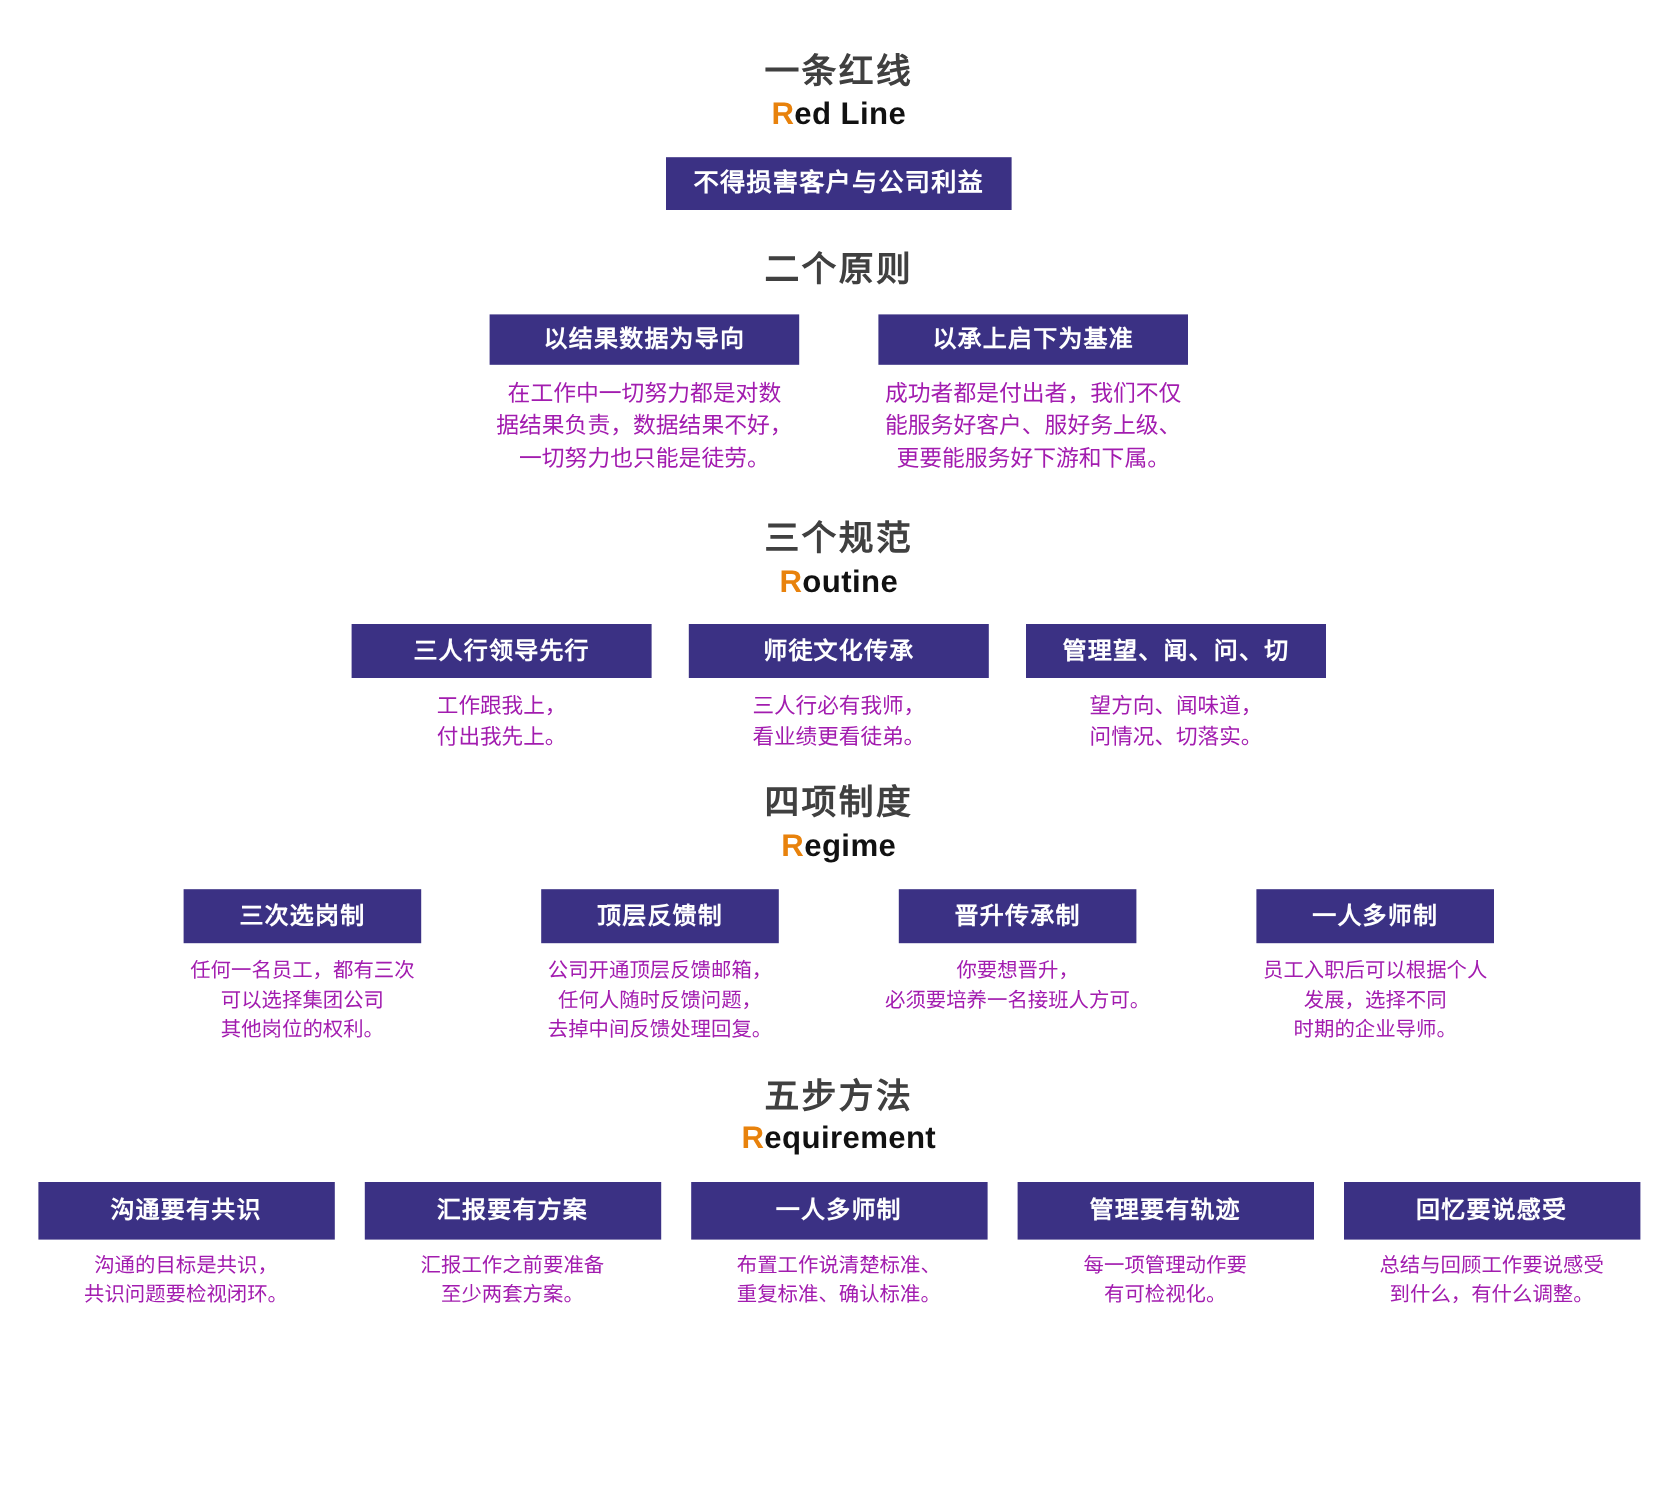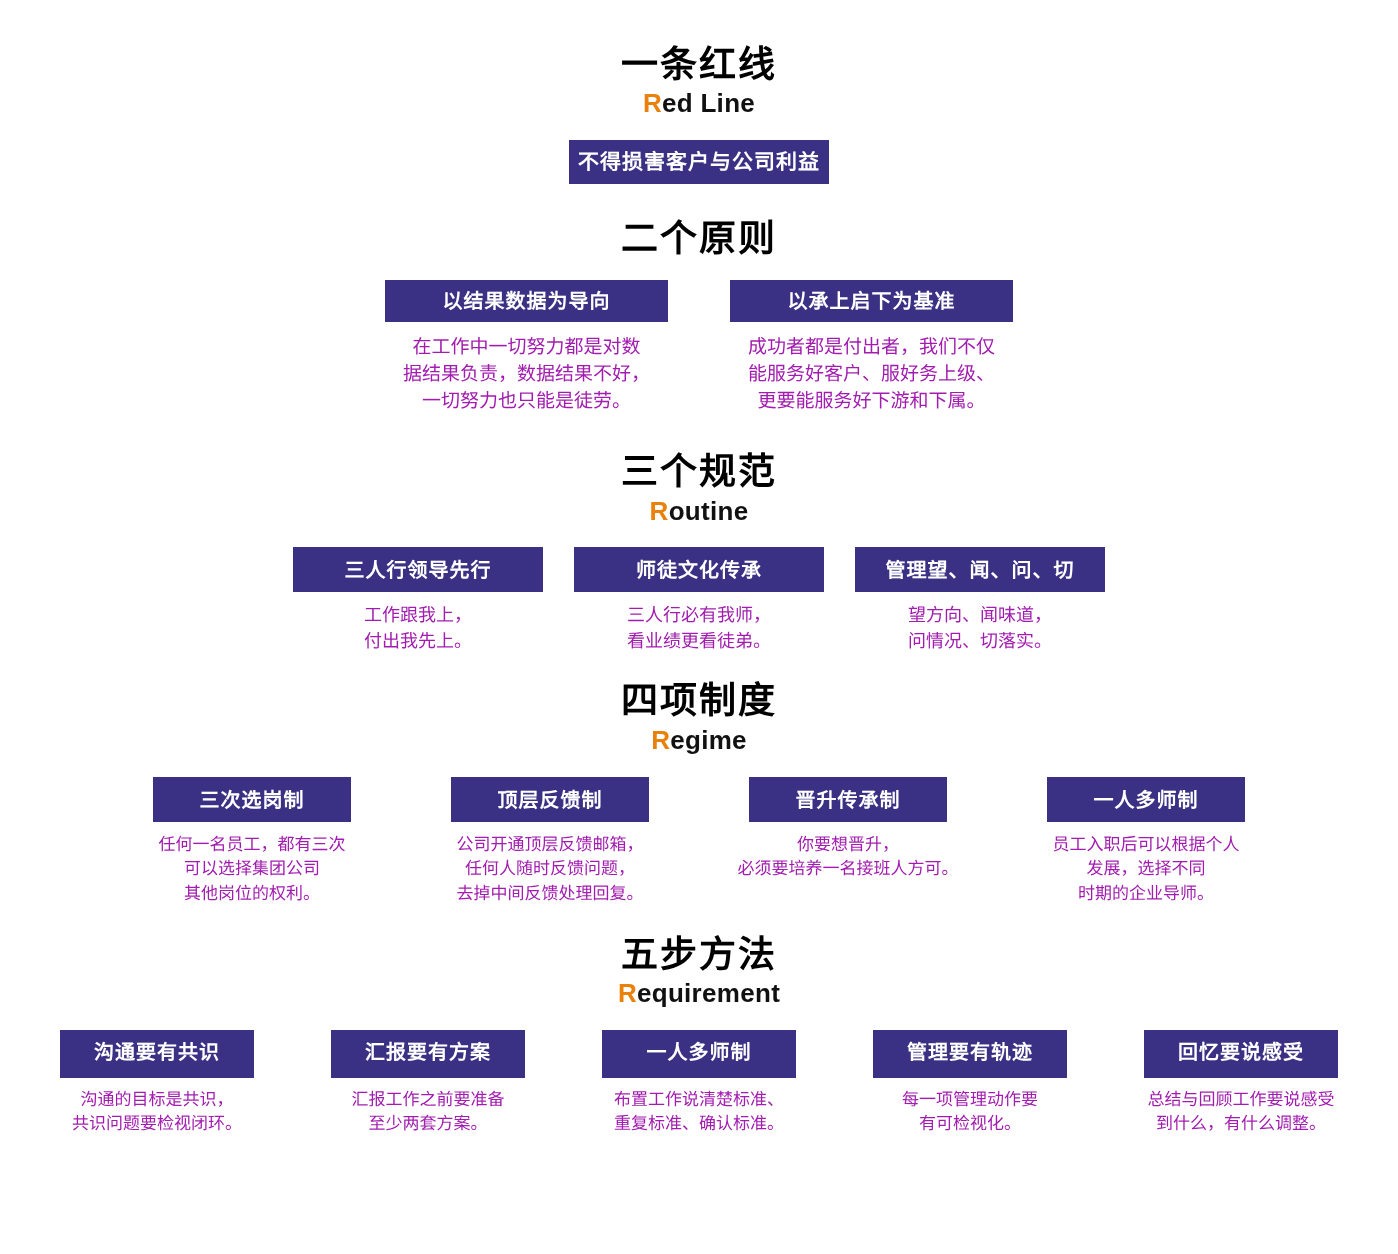--- a/index.html
+++ b/index.html
@@ -22,25 +22,25 @@
     height: 1254px;
     box-sizing: border-box;
   }
 
   
   .section {
     width: 100%;
     text-align: center;
   }
   .sec-title-cn {
-    font-size: 37px;
+    font-size: 29px;
     font-weight: 700;
     letter-spacing: 2px;
     line-height: 1.12;
-    color: #000000;
+    color: #404040;
     margin: 0;
   }
   .sec-title-en {
     font-size: 26px;
     font-weight: 700;
     line-height: 1.25;
     color: #111111;
     margin: 2px 0 0 0;
     letter-spacing: 0.3px;
   }
@@ -78,30 +78,30 @@
     line-height: 1.42;
     white-space: pre-line;
     box-sizing: border-box;
   }
 
   
   
   #lvl1 { margin-top: 44px; }
   #lvl1 .row { margin-top: 20px; }
   #lvl1 .chip {
-    width: 260px;
+    width: 288px;
     height: 44px;
     font-size: 21px;
   }
 
   
   #lvl2 { margin-top: 34px; }
   #lvl2 .row { margin-top: 21px; column-gap: 62px; }
   #lvl2 .chip {
-    width: 283px;
+    width: 258px;
     height: 42px;
     font-size: 20px;
   }
   #lvl2 .desc {
     font-size: 19px;
     margin-top: 12px;
     width: 262px;
   }
 
   
@@ -129,24 +129,23 @@
   #lvl4 .desc {
     font-size: 17px;
     margin-top: 11px;
     width: 248px;
   }
 
   
   #lvl5 { margin-top: 28px; }
   #lvl5 .row { margin-top: 20px; column-gap: 25px; }
   #lvl5 .chip {
-    width: 194px;
+    width: 247px;
     height: 48px;
     font-size: 20px;
-    font-family: Liberation Mono, monospace;
   }
   #lvl5 .desc {
     font-size: 17px;
     margin-top: 10px;
     width: 246px;
   }
 </style>
 </head>
 <body>
 

